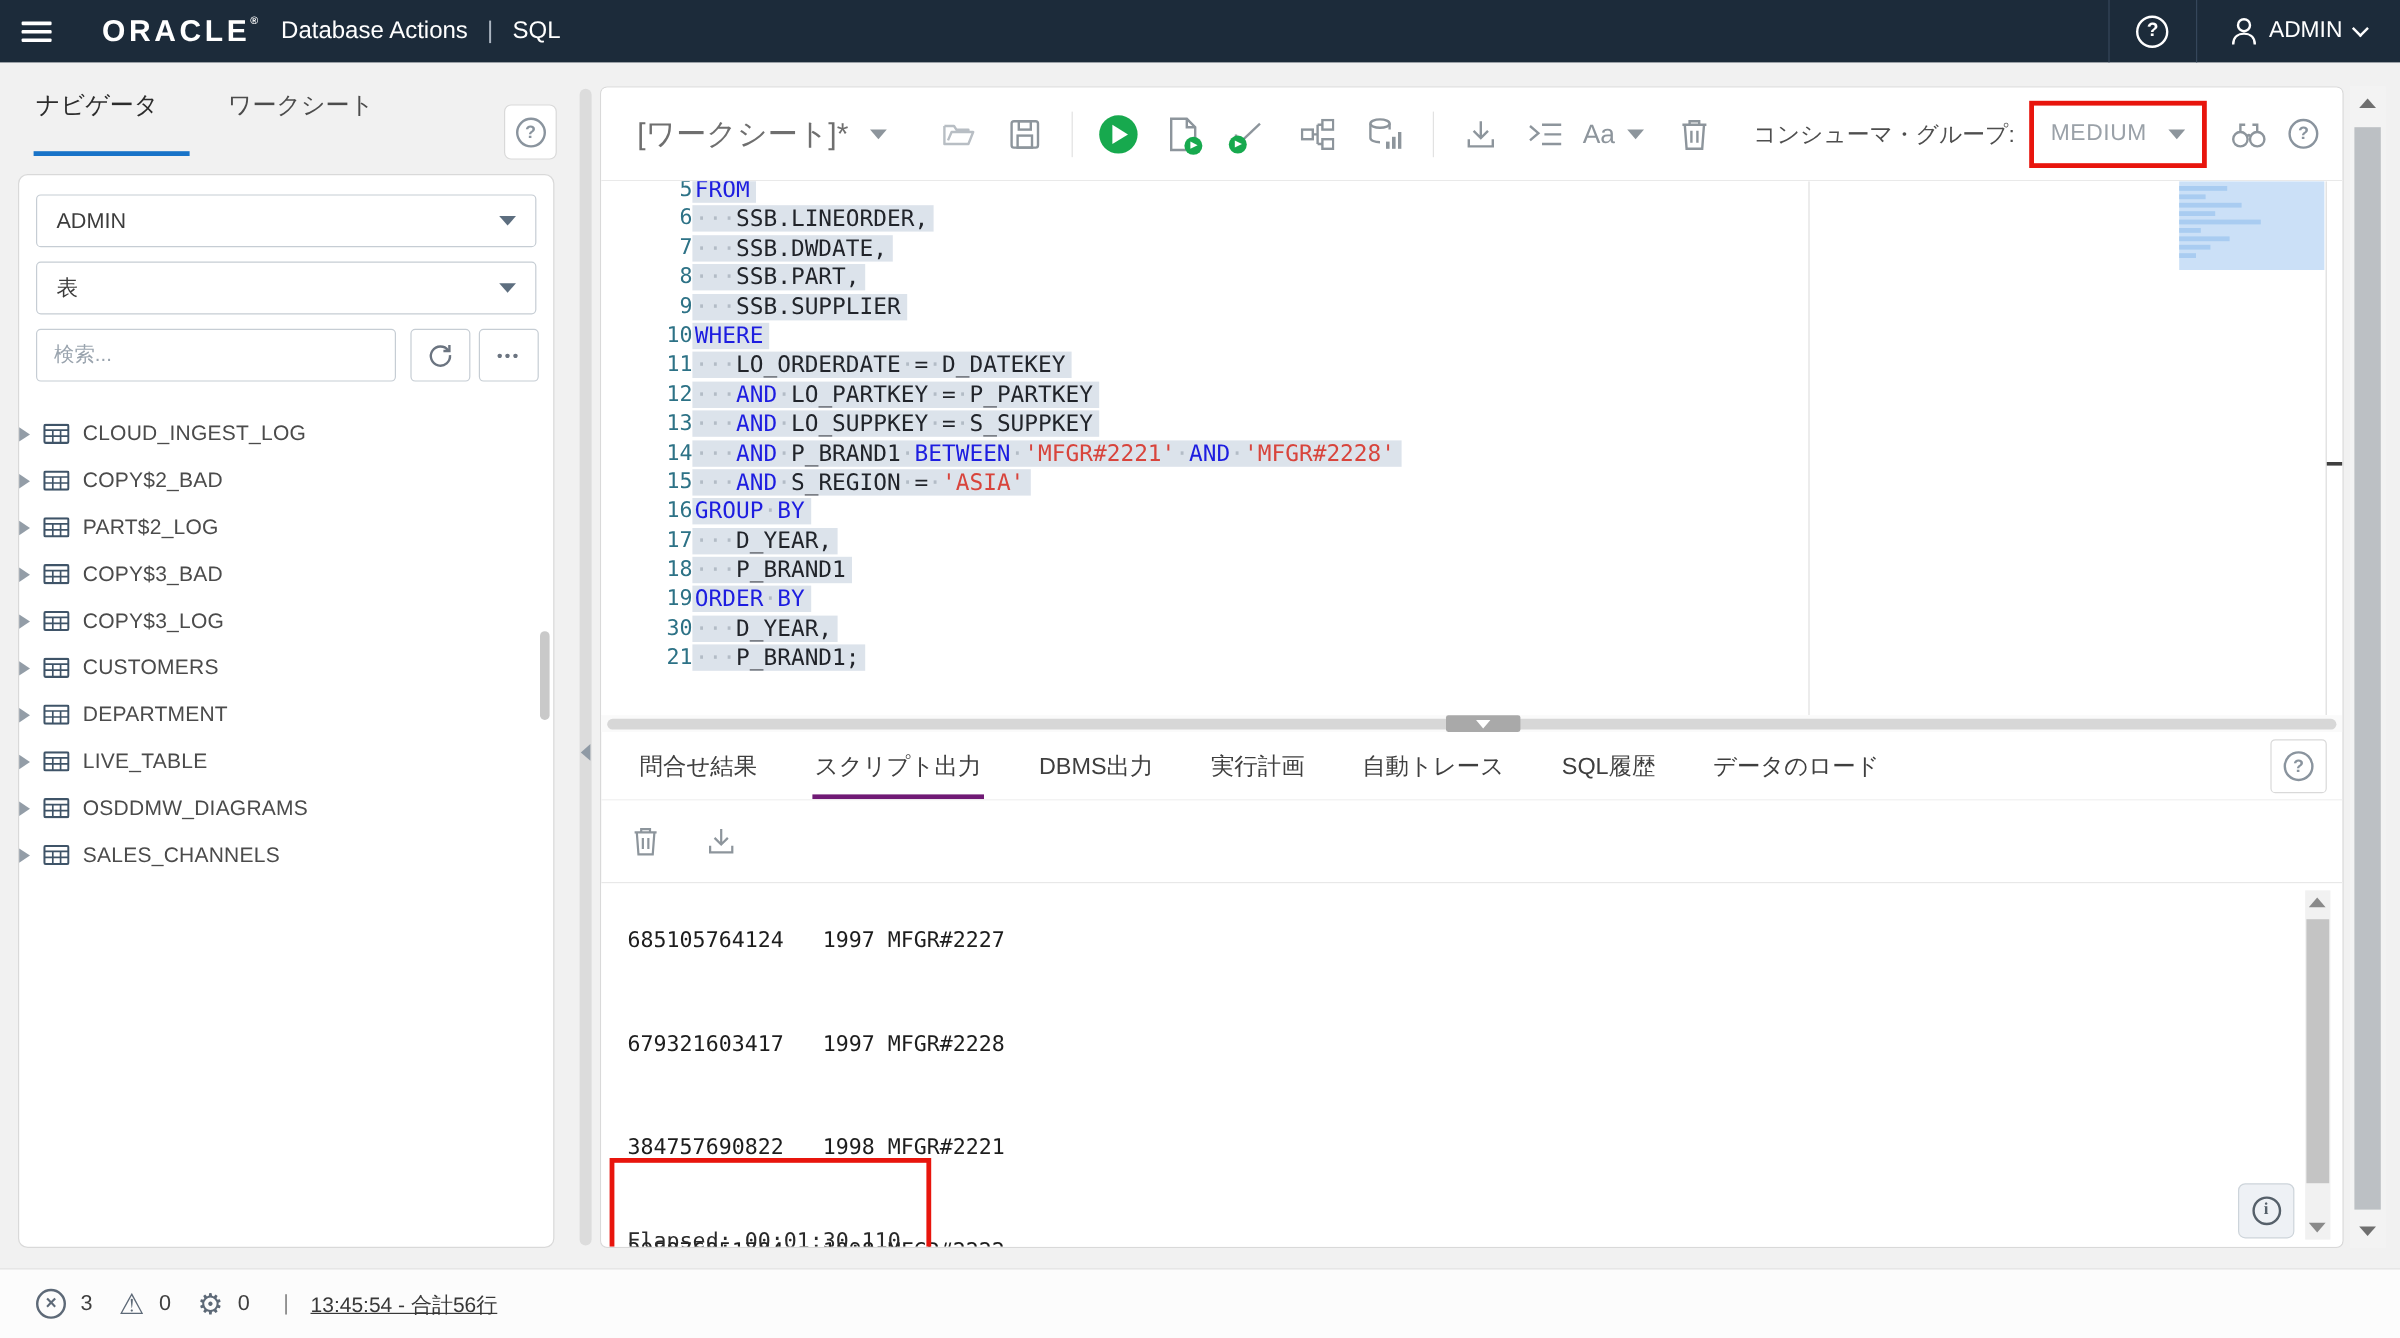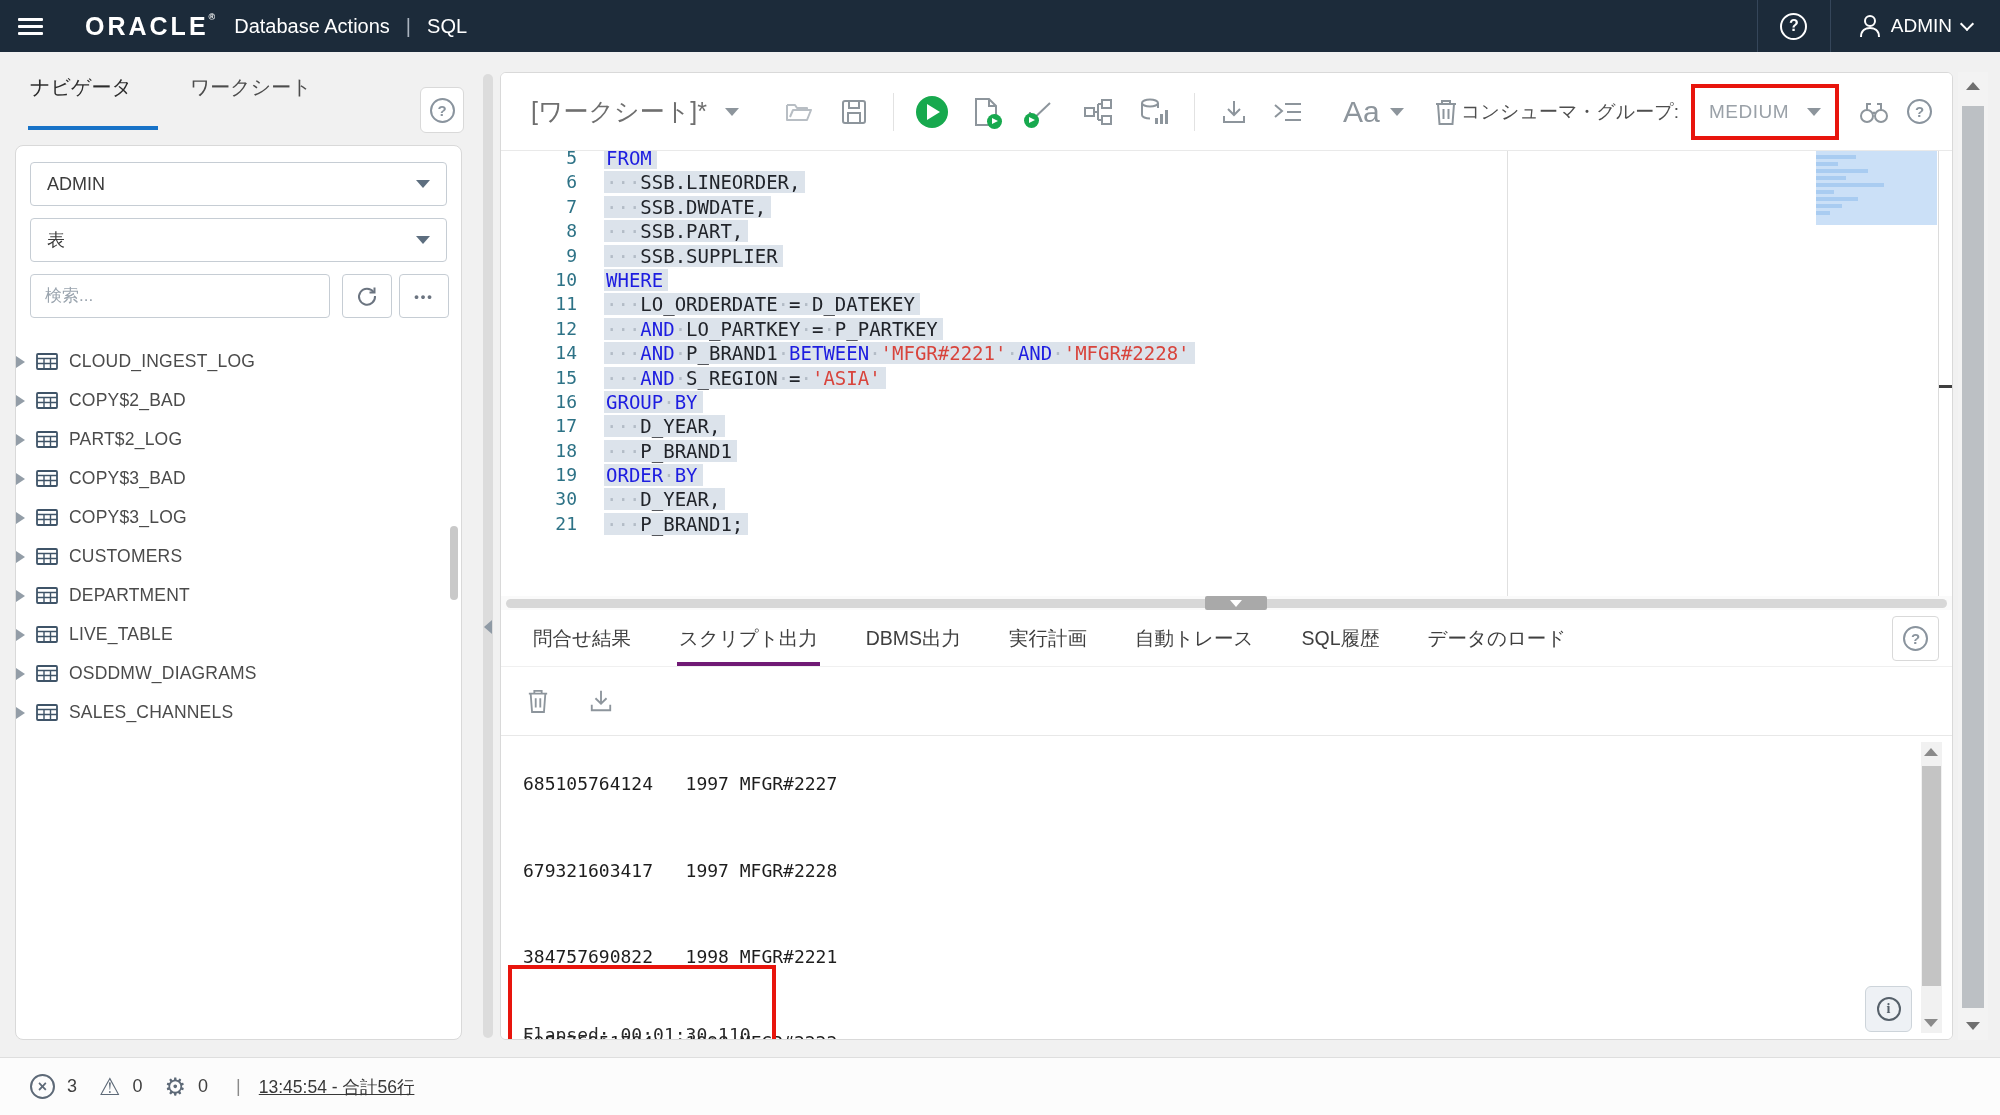--- a/index.html
+++ b/index.html
@@ -86,33 +86,33 @@
   .tb-sep { width:1px; height:38px; background:#e2e2e2; margin-left:26px; }
   .ic { flex:0 0 auto; cursor:pointer; }
   .run-btn { width:32px; height:32px; border-radius:50%; background:#17a94e; margin-left:22px;
              display:flex; align-items:center; justify-content:center; cursor:pointer; }
   .run-btn .tri { width:0; height:0; border-top:8px solid transparent; border-bottom:8px solid transparent;
                   border-left:13px solid #fff; margin-left:3px; }
   .badge { position:absolute; width:15px; height:15px; border-radius:50%; background:#17a94e;
            display:flex; align-items:center; justify-content:center; }
   .badge .tri { width:0; height:0; border-top:3.5px solid transparent; border-bottom:3.5px solid transparent;
                 border-left:6px solid #fff; margin-left:1px; }
-  .aa-label { font-size:30px; color:#8d959c; margin-left:40px; cursor:pointer; }
+  .aa-label { font-size:22px; color:#8d959c; margin-left:16px; cursor:pointer; }
   .cg-label { margin-left:auto; font-size:19px; color:#4e4e4e; white-space:nowrap; }
   .cg-box { margin-left:12px; border:4px solid #e8150d; height:56px; padding:0 14px; display:flex;
             align-items:center; gap:18px; cursor:pointer; }
   .cg-value { font-size:19px; color:#9aa1a8; letter-spacing:.5px; }
 
   
   .editor { position:absolute; left:0; top:78px; right:0; height:445px; overflow:hidden; background:#fff; }
   .code-lines { position:absolute; left:0; top:-5px; right:0; }
   .cl { display:flex; height:24.4px; line-height:24.4px; font-family:"DejaVu Sans Mono",monospace;
         font-size:19px; white-space:pre; }
   .ln { flex:0 0 76px; text-align:right; color:#2d7286; font-size:18px; }
-  .lc { margin-left:27px; }
+  .lc { }
   .hl { background:#dce3eb; padding:0 5px 0 2px; }
   .tk-kw { color:#1d1de0; }
   .tk-id { color:#21242a; }
   .tk-str { color:#d8443c; }
   .tk-ws { color:#b3bcc6; }
   .guide-line { position:absolute; left:1006px; top:0; bottom:0; width:1px; background:#e0e0e0; }
   .minimap { position:absolute; left:1315px; top:0; width:121px; height:74px; background:#cbe0f7; }
   .minimap i { position:absolute; left:0; height:4px; background:#a9ccf1; display:block; }
   .mm-hairline { position:absolute; left:1437px; top:0; bottom:0; width:1px; background:#dcdcdc; }
   .scroll-dash { position:absolute; left:1438px; top:234px; width:21px; height:3px; background:#3f3f3f; }
@@ -466,20 +466,24 @@
   <div class="cl">
     <span class="ln">11</span>
     <span class="lc"><span class="hl"><span class="tk-ws">···</span><span class="tk-id">LO_ORDERDATE</span><span class="tk-ws">·</span><span class="tk-id">=</span><span class="tk-ws">·</span><span class="tk-id">D_DATEKEY</span></span></span>
   </div>
 
   <div class="cl">
     <span class="ln">12</span>
     <span class="lc"><span class="hl"><span class="tk-ws">···</span><span class="tk-kw">AND</span><span class="tk-ws">·</span><span class="tk-id">LO_PARTKEY</span><span class="tk-ws">·</span><span class="tk-id">=</span><span class="tk-ws">·</span><span class="tk-id">P_PARTKEY</span></span></span>
   </div>
 
+  <div class="cl">
+    <span class="ln">13</span>
+    <span class="lc"><span class="hl"><span class="tk-ws">···</span><span class="tk-kw">AND</span><span class="tk-ws">·</span><span class="tk-id">LO_SUPPKEY</span><span class="tk-ws">·</span><span class="tk-id">=</span><span class="tk-ws">·</span><span class="tk-id">S_SUPPKEY</span></span></span>
+  </div>
 
   <div class="cl">
     <span class="ln">14</span>
     <span class="lc"><span class="hl"><span class="tk-ws">···</span><span class="tk-kw">AND</span><span class="tk-ws">·</span><span class="tk-id">P_BRAND1</span><span class="tk-ws">·</span><span class="tk-kw">BETWEEN</span><span class="tk-ws">·</span><span class="tk-str">'MFGR#2221'</span><span class="tk-ws">·</span><span class="tk-kw">AND</span><span class="tk-ws">·</span><span class="tk-str">'MFGR#2228'</span></span></span>
   </div>
 
   <div class="cl">
     <span class="ln">15</span>
     <span class="lc"><span class="hl"><span class="tk-ws">···</span><span class="tk-kw">AND</span><span class="tk-ws">·</span><span class="tk-id">S_REGION</span><span class="tk-ws">·</span><span class="tk-id">=</span><span class="tk-ws">·</span><span class="tk-str">'ASIA'</span></span></span>
   </div>

